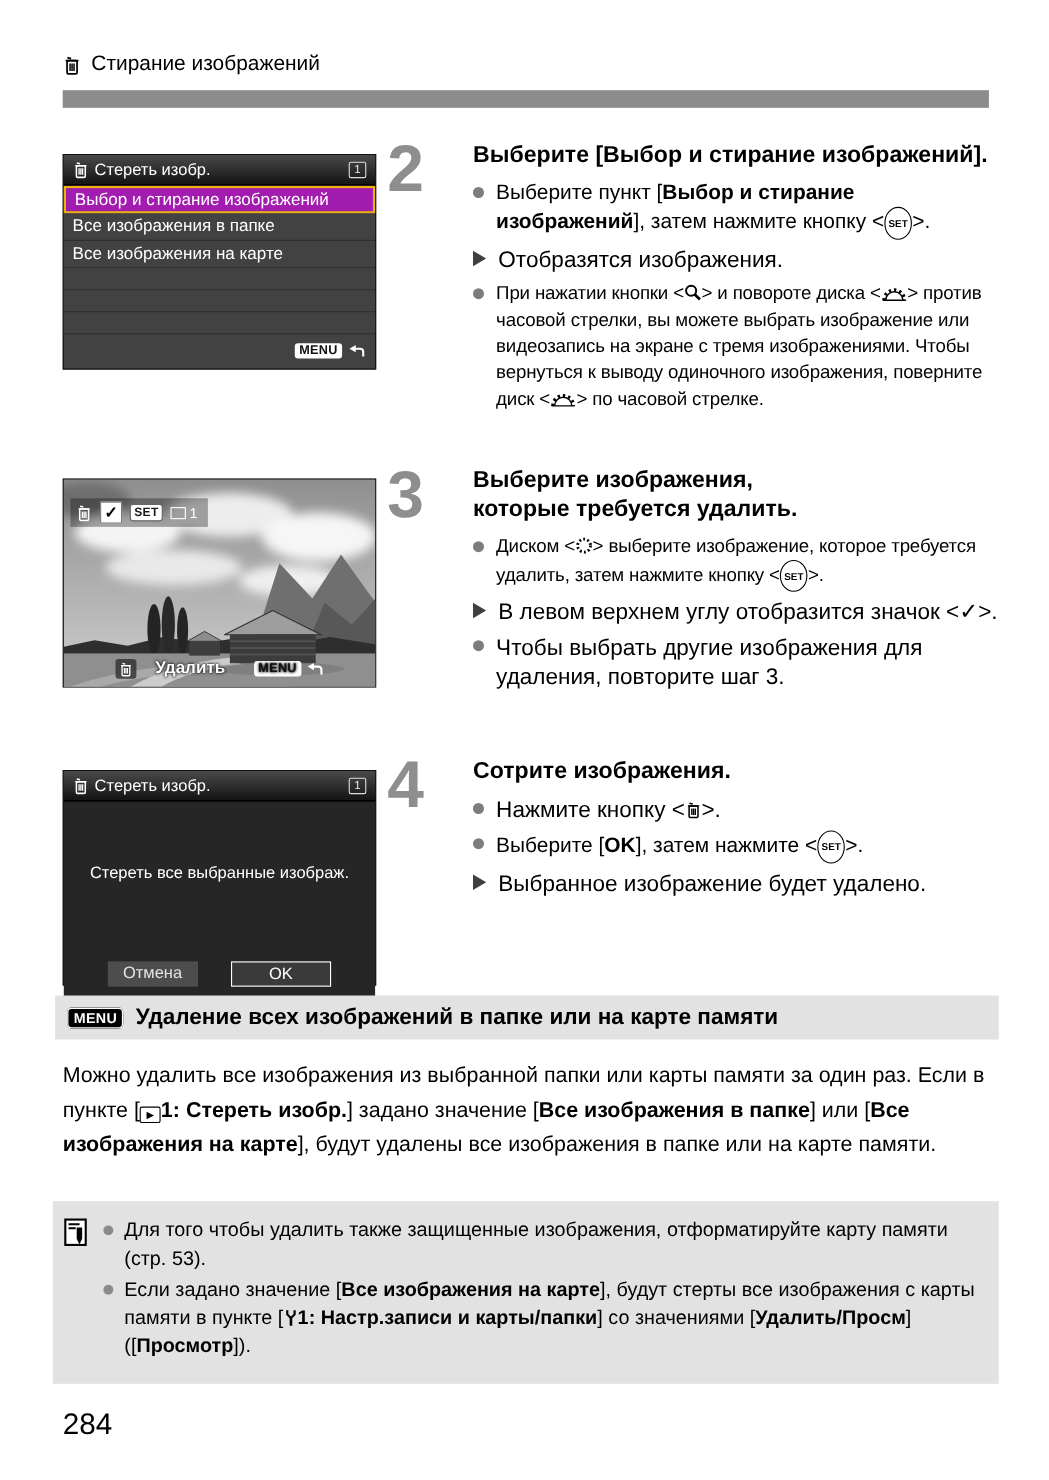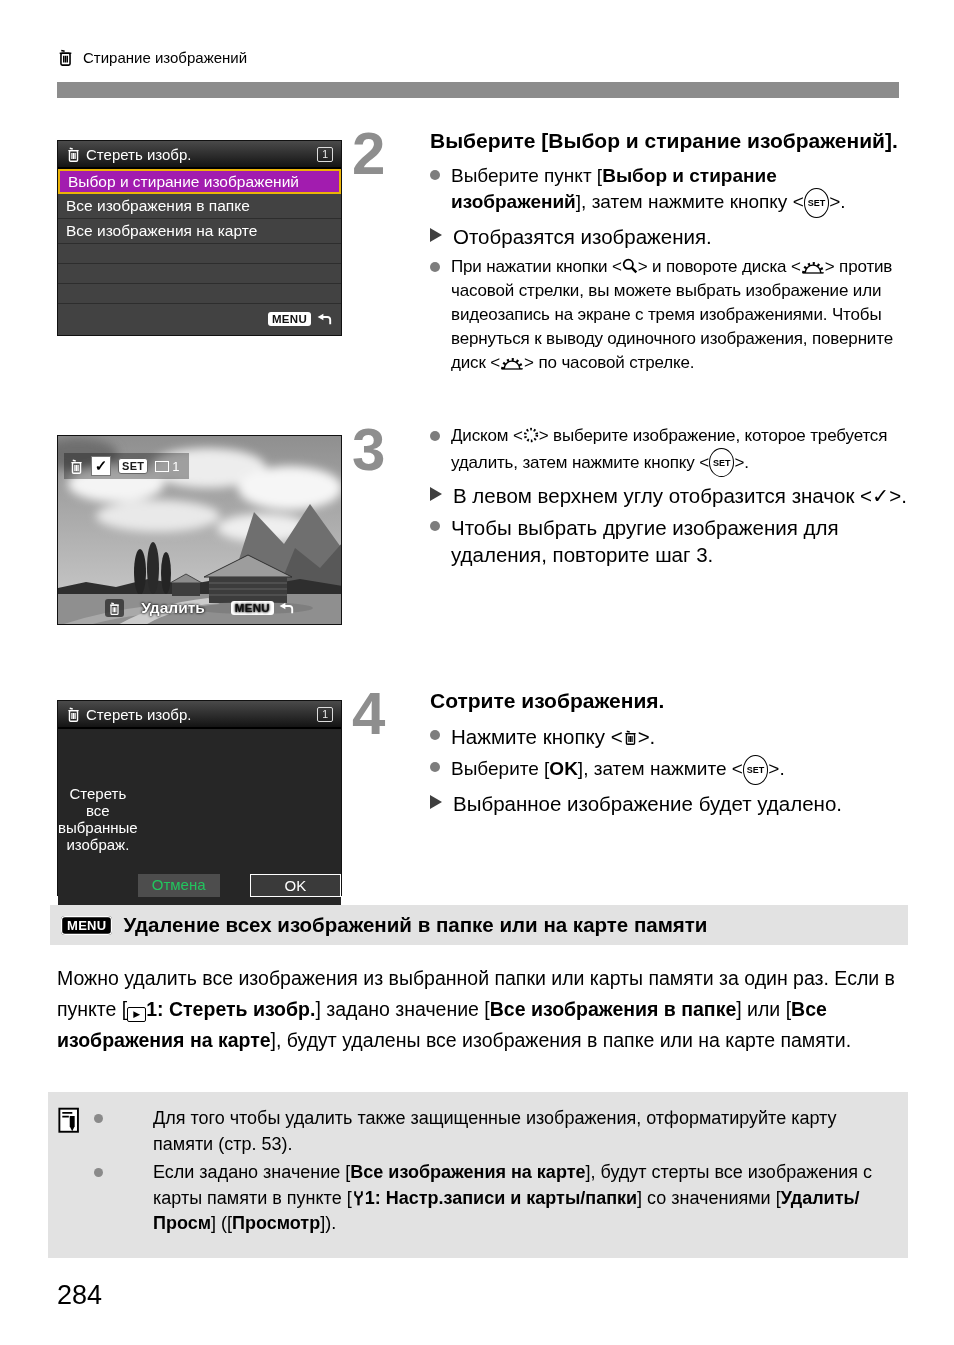--- a/index.html
+++ b/index.html
@@ -4,21 +4,21 @@
 <style>
   * { margin:0; padding:0; box-sizing:border-box; }
   html,body { background:#ffffff; }
   body {
     width:954px; height:1345px; position:relative; overflow:hidden;
     font-family:"Liberation Sans", sans-serif; color:#000;
   }
   .abs { position:absolute; }
 
   
-  .hdr { left:57px; top:48px; display:flex; align-items:center; gap:9px; font-size:15px; }
+  .hdr { left:57px; top:48px; display:flex; align-items:center; gap:9px; font-size:19px; }
   .hdr-bar { left:57px; top:82px; width:842px; height:16px; background:#8c8c8c; }
 
   
   .cam { width:285px; background:#424242; border:1px solid #111; color:#fff; font-size:15.5px; }
   .cam-title { height:28px; background:linear-gradient(#4a4a4a,#141414); display:flex; align-items:center;
                gap:5px; padding:0 8px; border-bottom:2px solid #000; font-size:15px; }
   .card-chip { margin-left:auto; border:1.2px solid #ddd; border-radius:2px; font-size:10.5px;
                line-height:13px; padding:0 4px; color:#eee; }
   .mi { height:25px; display:flex; align-items:center; padding:0 8px; background:#424242;
         border-bottom:1px solid #2d2d2d; white-space:nowrap; }
@@ -39,24 +39,24 @@
   .frame-ic { width:14px; height:11px; border:1.6px solid #fff; display:inline-block; }
   .ph-count { color:#fff; font-size:13px; margin-left:3px; }
   .ph-bottombar { position:absolute; left:0; right:0; bottom:7px; display:flex; align-items:center;
                   justify-content:center; gap:26px; color:#fff;
                   text-shadow:0 0 3px rgba(0,0,0,.9), 0 0 2px rgba(0,0,0,.9); }
   .ph-del { display:flex; align-items:center; gap:17px; font-weight:bold; font-size:15.5px; }
   .trash-chip { background:rgba(40,40,40,.75); border-radius:3px; padding:2px 3px 1px; display:flex; }
   .ph-menu { display:flex; align-items:center; gap:5px; }
 
   
-  .cam3-body { height:180px; background:#262626; display:flex; }
+  .cam3-body { height:180px; background:#262626; display:flex; flex-direction:column; }
   .cam3-msg { text-align:center; margin-top:56px; font-size:15px; }
   .cam3-btns { margin-top:auto; margin-bottom:12px; display:flex; justify-content:center; gap:30px; }
-  .btn-cancel { background:#4d4d4d; color:#22c55e; font-size:15px; padding:2px 14px; }
+  .btn-cancel { background:#4d4d4d; color:#e5e5e5; font-size:15px; padding:2px 14px; }
   .btn-ok { background:#3a3a3a; color:#fff; font-size:15px; padding:2px 34px; border:1.6px solid #fff; }
 
   
   .step { display:flex; width:556px; }
   .num { width:48px; flex-shrink:0; font-size:60px; font-weight:bold; color:#8e8e8e;
          line-height:52px; letter-spacing:-3px; }
   .sbody { flex:1; padding-left:2px;margin-left:28px; }
   .stitle { font-size:21px; font-weight:bold; line-height:26px; margin-bottom:9px; }
   .brow { display:flex; gap:11px; margin-bottom:5px; }
   .dot { width:10px; height:10px; border-radius:50%; background:#7d7d7d; margin-top:7px; flex-shrink:0; }
@@ -80,21 +80,21 @@
   .para { left:57px; top:963px; width:845px; font-size:19.5px; line-height:31px; }
   .play-chip { display:inline-flex; align-items:center; justify-content:center; width:19px; height:15px;
                border:1.6px solid #000; border-radius:2px; font-size:9px; vertical-align:-1px; }
 
   .notebox { left:48px; top:1092px; width:860px; background:#e2e2e2; display:flex; gap:13px;
              padding:14px 14px 18px 10px; }
   .note-icn { flex-shrink:0; margin-top:1px; }
   .nb-rows { flex:1; }
   .nb-row { display:flex; gap:10px; margin-bottom:3px; }
   .nb-dot { width:9px; height:9px; border-radius:50%; background:#8a8a8a; margin-top:8px; flex-shrink:0; }
-  .nb-text { font-size:18px; line-height:25.5px;margin-left:40px; }
+  .nb-text { font-size:18px; line-height:25.5px; }
 
   .pagenum { left:57px; top:1280px; font-size:27px; }
 
   b { font-weight:bold; }
 </style>
 </head>
 <body>
 
 <svg width="0" height="0" style="position:absolute">
   <defs>
@@ -248,20 +248,21 @@
       <svg class="isvg" width="15" height="12" viewBox="0 0 15 12">
           <use href="#sym-return" color="#fff"></use>
         </svg>
     </span>
   </div>
 </div>
 
 <div class="abs step" style="left:352px; top:424px;">
   <div class="num">3</div>
   <div class="sbody">
+    <div class="stitle" style="max-width:345px;">Выберите изображения, которые требуется удалить.</div>
     <div class="brow">
       <span class="dot"></span>
       <span class="btext cond"><span>Диском &lt;</span><svg class="isvg" width="16" height="16" viewBox="0 0 18 18">
             <use href="#sym-qcdial" color="#000"></use>
           </svg><span>&gt; выберите изображение, которое требуется удалить, затем нажмите кнопку &lt;</span><span class="set-chip">SET</span><span>&gt;.</span></span>
     </div>
     <div class="brow">
       <span class="tri"></span>
       <span class="btext lg"><span>В левом верхнем углу отобразится значок &lt;</span><span>✓</span><span>&gt;.</span></span>
     </div>

